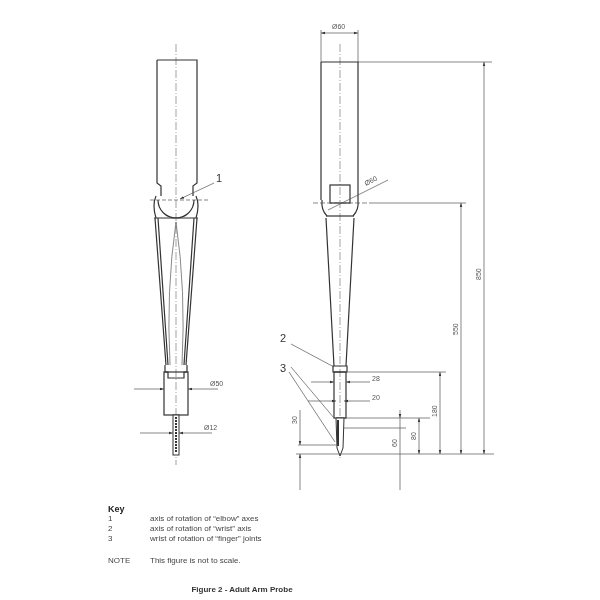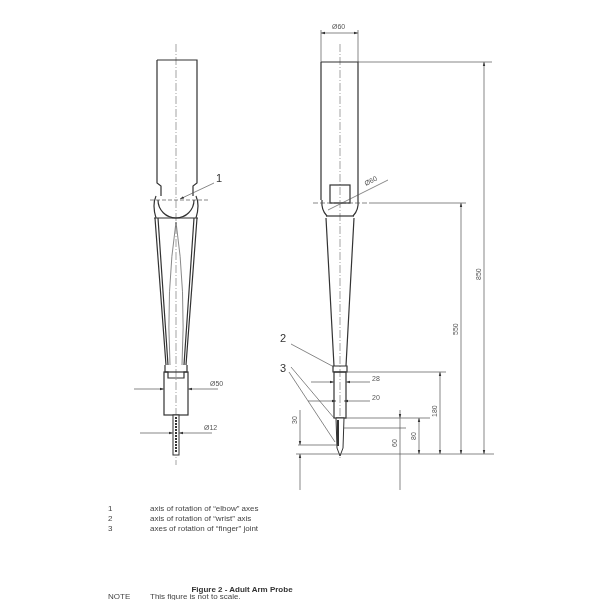--- a/index.html
+++ b/index.html
@@ -8,21 +8,21 @@
   svg.drawing { position: absolute; left: 0; top: 0; }
   .ln { stroke: #333; stroke-width: 1.2; fill: none; }
   .thin { stroke: #555; stroke-width: 0.7; fill: none; }
   .center { stroke: #666; stroke-width: 0.6; fill: none; stroke-dasharray: 8 2 1 2; }
   .dimtxt { font-family: "Liberation Sans", sans-serif; font-size: 7px; fill: #555; }
   .lbl { font-family: "Liberation Sans", sans-serif; font-size: 11px; fill: #333; }
   .key { position: absolute; left: 108px; top: 504px; font-size: 8px; color: #444; line-height: 10px; }
   .key-title { font-weight: bold; font-size: 9px; color: #222; }
   .key-row { display: flex; }
   .key-num { width: 42px; }
-  .note { position: absolute; left: 108px; top: 556px; font-size: 8px; color: #444; display: flex; margin-top: 36px; }
+  .note { position: absolute; left: 108px; top: 556px; font-size: 8px; color: #444; display: flex; }
   .note-label { width: 42px; }
   .caption { position: absolute; left: 0; width: 484px; top: 585px; text-align: center;
              font-size: 8px; font-weight: bold; color: #333; }
 </style>
 </head>
 <body>
 
 <svg class="drawing" width="600" height="600" viewBox="0 0 600 600">
   <defs>
     <marker id="arr" viewBox="0 0 10 10" refX="10" refY="5" markerWidth="6" markerHeight="6" orient="auto-start-reverse">
@@ -130,31 +130,32 @@
     <line class="thin" x1="291" y1="344" x2="334" y2="367"></line>
     <text class="lbl" x="280" y="342">2</text>
 
     <line class="thin" x1="291" y1="367" x2="334" y2="418"></line>
     <line class="thin" x1="289" y1="372" x2="335" y2="442"></line>
     <text class="lbl" x="280" y="372">3</text>
   </g>
 </svg>
 
 <div class="key">
+  <div class="key-title">Key</div>
   <div class="key-row">
     <span class="key-num">1</span>
     <span>axis of rotation of “elbow” axes</span>
   </div>
   <div class="key-row">
     <span class="key-num">2</span>
     <span>axis of rotation of “wrist” axis</span>
   </div>
   <div class="key-row">
     <span class="key-num">3</span>
-    <span>axes of rotation of “finger” joint</span>
+    <span>wrist of rotation of “finger” joints</span>
   </div>
 </div>
 
 <div class="note">
   <span class="note-label">NOTE</span>
   <span>This figure is not to scale.</span>
 </div>
 
 <div class="caption">Figure 2 - Adult Arm Probe</div>
 

